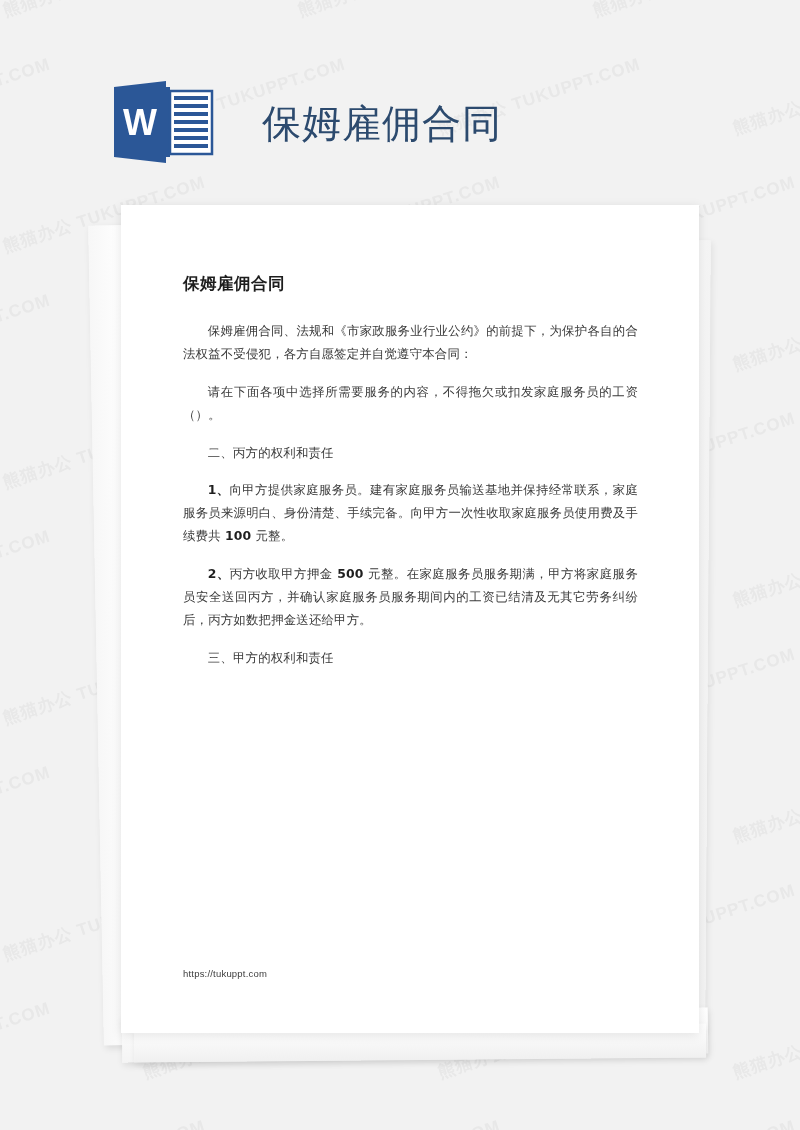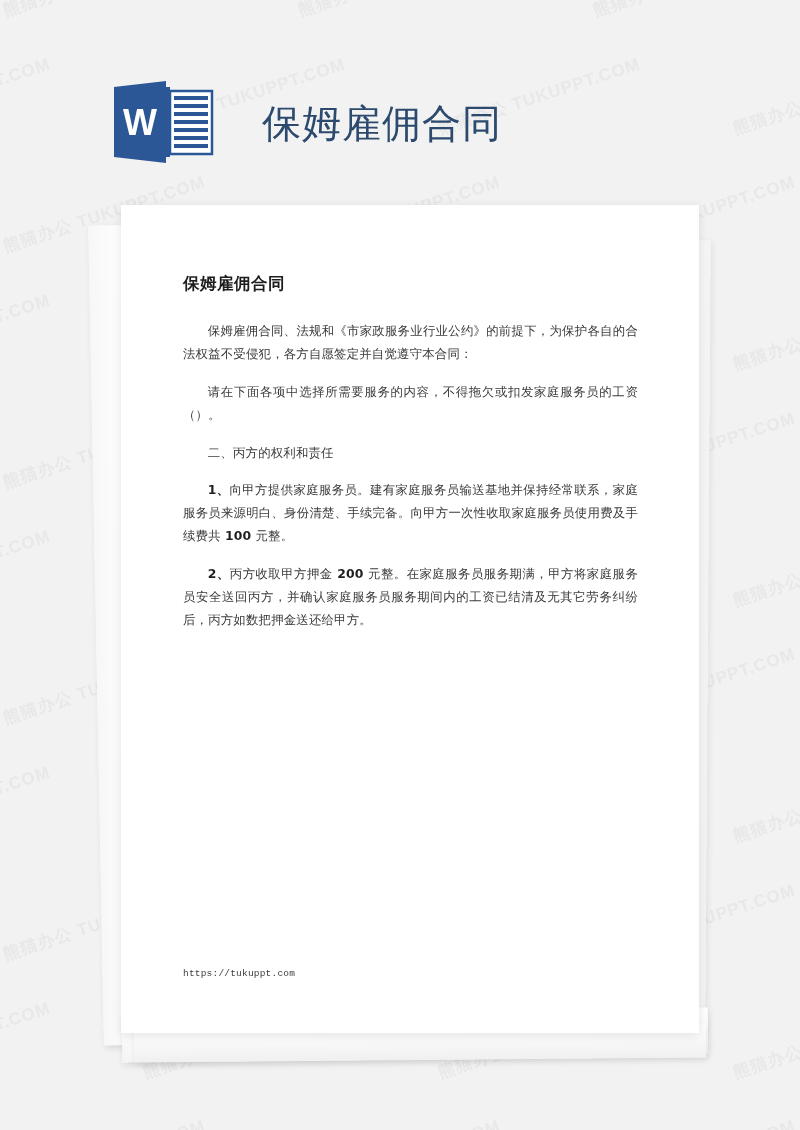--- a/index.html
+++ b/index.html
@@ -160,21 +160,21 @@
     display: inline-block;
     min-width: 58px;
     border-bottom: 1px solid #555;
     vertical-align: baseline;
     height: 13px;
   }
   #doc-footer-url {
     position: absolute;
     left: 62px;
     top: 763px;
-    font-family: Liberation Mono, monospace;
+    font-family: Liberation Sans, sans-serif;
     font-size: 9.5px;
     color: #3d3d3d;
     letter-spacing: 0.2px;
   }
 </style>
 </head>
 <body>
 
 <div id="paper-stack">
   <div class="sheet-back" id="sheet-left"></div>
@@ -216,24 +216,25 @@
     <p class="doc-p">保姆雇佣合同、法规和《市家政服务业行业公约》的前提下，为保护各自的合法权益不受侵犯，各方自愿签定并自觉遵守本合同：</p>
 
 
     <p class="doc-p">请在下面各项中选择所需要服务的内容，不得拖欠或扣发家庭服务员的工资（）。</p>
 
 
     <p class="doc-p sec-head">二、丙方的权利和责任</p>
 
     <p class="doc-p"><b>1、</b>向甲方提供家庭服务员。建有家庭服务员输送基地并保持经常联系，家庭服务员来源明白、身份清楚、手续完备。向甲方一次性收取家庭服务员使用费及手续费共 <b>100</b> 元整。</p>
 
-    <p class="doc-p"><b>2、</b>丙方收取甲方押金 <b>200</b> 元整。在家庭服务员服务期满，甲方将家庭服务员安全送回丙方，并确认家庭服务员服务期间内的工资已结清及无其它劳务纠纷后，丙方如数把押金送还给甲方。</p>
-
-
-
+    <p class="doc-p"><b>2、</b>丙方收取甲方押金 <b>500</b> 元整。在家庭服务员服务期满，甲方将家庭服务员安全送回丙方，并确认家庭服务员服务期间内的工资已结清及无其它劳务纠纷后，丙方如数把押金送还给甲方。</p>
+
+
+
+    <p class="doc-p sec-head">三、甲方的权利和责任</p>
 
 
   </div>
 
   <div id="doc-footer-url">https://tukuppt.com</div>
 </div>
 
 <div id="watermark-layer">
     <div class="wm" style="left: 0px; top: 0px;">熊猫办公 TUKUPPT.COM</div>
     <div class="wm" style="left: 295px; top: 0px;">熊猫办公 TUKUPPT.COM</div>

